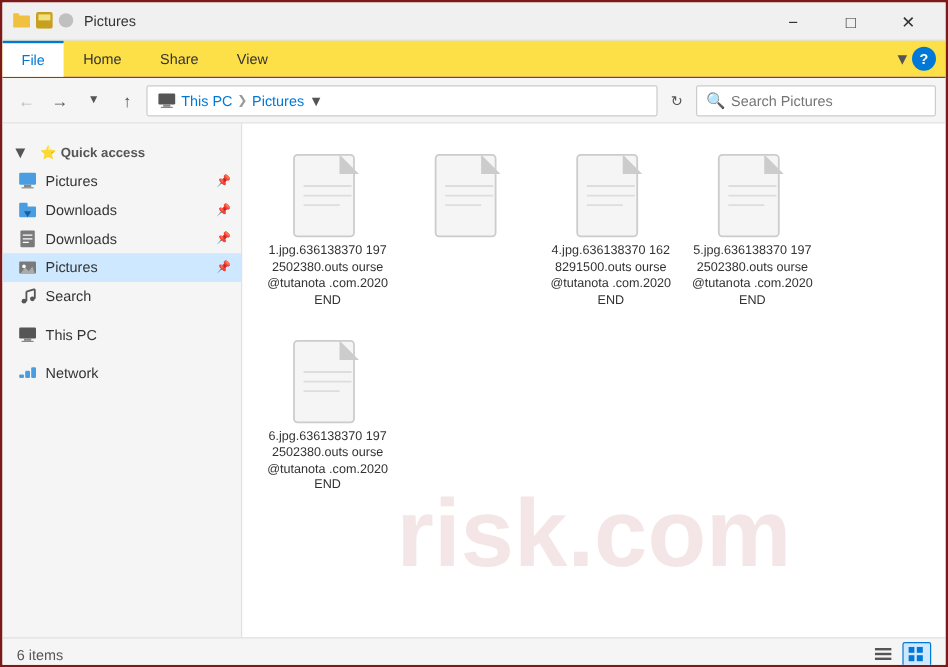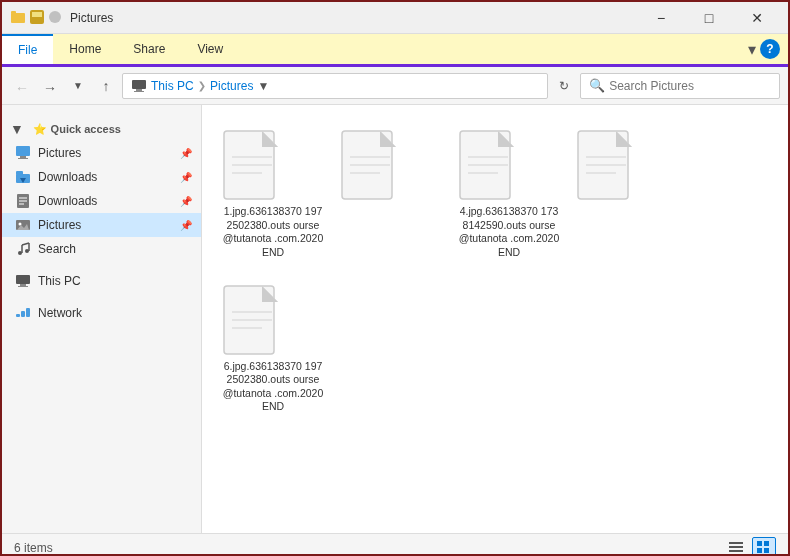--- a/index.html
+++ b/index.html
@@ -19,22 +19,22 @@
     .title-bar-controls { display: flex; gap: 2px; }
     .title-bar-btn {
       width: 46px; height: 32px;
       display: flex; align-items: center; justify-content: center;
       cursor: pointer; font-size: 14px; color: #333;
       background: transparent;
     }
 
     
     .ribbon {
-      background: #fef9c3;
-      border-bottom: 3px solid #6d28d9;
+      background: #fde047;
+      border-bottom: 1px solid #6d28d9;
     }
     .ribbon-tabs {
       display: flex;
       height: 30px;
     }
     .ribbon-tab {
       padding: 0 16px;
       display: flex; align-items: center;
       font-size: 12px; cursor: pointer; color: #333;
     }
@@ -153,20 +153,21 @@
       color: rgba(180, 90, 90, 0.15);
       pointer-events: none;
       user-select: none;
       white-space: nowrap;
     }
 
     
     .file-item {
       display: flex;
       flex-direction: column;
+      align-items: center;
       width: 110px;
       cursor: pointer;
       padding: 8px 4px;
       border-radius: 3px;
       gap: 4px;
     }
     .file-icon {
       width: 60px;
       height: 72px;
       position: relative;
@@ -364,20 +365,21 @@
           <rect x="11" y="3" width="4" height="9" rx="1" fill="#4a9de0"></rect>
         </svg>
       </div>
       <span>Network</span>
     </div>
 
   </div>
 
   <div class="content-area">
 
+    <div class="watermark">risk.com</div>
 
     <div id="files-container" style="display:flex; flex-wrap:wrap; gap:8px; z-index:1;">
         <div class="file-item">
           <div class="file-icon"><svg viewBox="0 0 60 72" xmlns="http://www.w3.org/2000/svg">
       <rect x="2" y="2" width="50" height="68" rx="3" ry="3" fill="#f5f5f5" stroke="#ccc" stroke-width="1.5"></rect>
       <polygon points="40,2 56,18 40,18" fill="#ddd"></polygon>
       <polygon points="40,2 40,18 56,18" fill="#ccc"></polygon>
       <line x1="10" y1="28" x2="50" y2="28" stroke="#ddd" stroke-width="1.5"></line>
       <line x1="10" y1="36" x2="50" y2="36" stroke="#ddd" stroke-width="1.5"></line>
       <line x1="10" y1="44" x2="40" y2="44" stroke="#ddd" stroke-width="1.5"></line>
@@ -400,33 +402,37 @@
         <div class="file-item">
           <div class="file-icon"><svg viewBox="0 0 60 72" xmlns="http://www.w3.org/2000/svg">
       <rect x="2" y="2" width="50" height="68" rx="3" ry="3" fill="#f5f5f5" stroke="#ccc" stroke-width="1.5"></rect>
       <polygon points="40,2 56,18 40,18" fill="#ddd"></polygon>
       <polygon points="40,2 40,18 56,18" fill="#ccc"></polygon>
       <line x1="10" y1="28" x2="50" y2="28" stroke="#ddd" stroke-width="1.5"></line>
       <line x1="10" y1="36" x2="50" y2="36" stroke="#ddd" stroke-width="1.5"></line>
       <line x1="10" y1="44" x2="40" y2="44" stroke="#ddd" stroke-width="1.5"></line>
     </svg></div>
           <div class="file-name">4.jpg.636138370
-1738142590.outs
+1628291500.outs
 ourse@tutanota
 .com.2020END</div>
         </div>
         <div class="file-item">
           <div class="file-icon"><svg viewBox="0 0 60 72" xmlns="http://www.w3.org/2000/svg">
       <rect x="2" y="2" width="50" height="68" rx="3" ry="3" fill="#f5f5f5" stroke="#ccc" stroke-width="1.5"></rect>
       <polygon points="40,2 56,18 40,18" fill="#ddd"></polygon>
       <polygon points="40,2 40,18 56,18" fill="#ccc"></polygon>
       <line x1="10" y1="28" x2="50" y2="28" stroke="#ddd" stroke-width="1.5"></line>
       <line x1="10" y1="36" x2="50" y2="36" stroke="#ddd" stroke-width="1.5"></line>
       <line x1="10" y1="44" x2="40" y2="44" stroke="#ddd" stroke-width="1.5"></line>
     </svg></div>
+          <div class="file-name">5.jpg.636138370
+1972502380.outs
+ourse@tutanota
+.com.2020END</div>
         </div>
         <div class="file-item">
           <div class="file-icon"><svg viewBox="0 0 60 72" xmlns="http://www.w3.org/2000/svg">
       <rect x="2" y="2" width="50" height="68" rx="3" ry="3" fill="#f5f5f5" stroke="#ccc" stroke-width="1.5"></rect>
       <polygon points="40,2 56,18 40,18" fill="#ddd"></polygon>
       <polygon points="40,2 40,18 56,18" fill="#ccc"></polygon>
       <line x1="10" y1="28" x2="50" y2="28" stroke="#ddd" stroke-width="1.5"></line>
       <line x1="10" y1="36" x2="50" y2="36" stroke="#ddd" stroke-width="1.5"></line>
       <line x1="10" y1="44" x2="40" y2="44" stroke="#ddd" stroke-width="1.5"></line>
     </svg></div>

